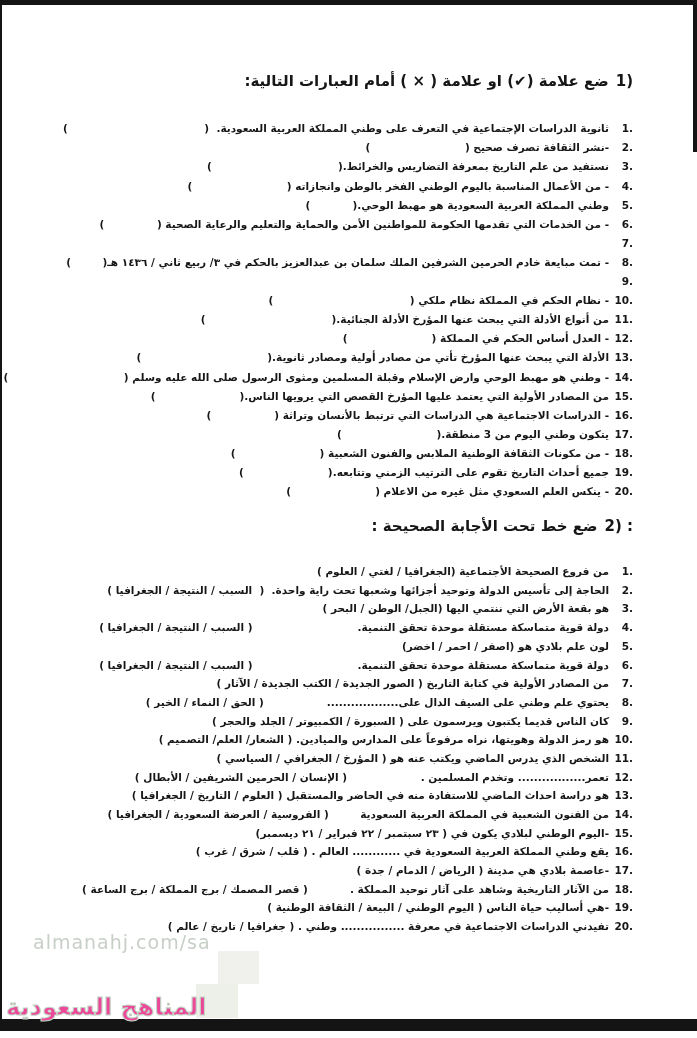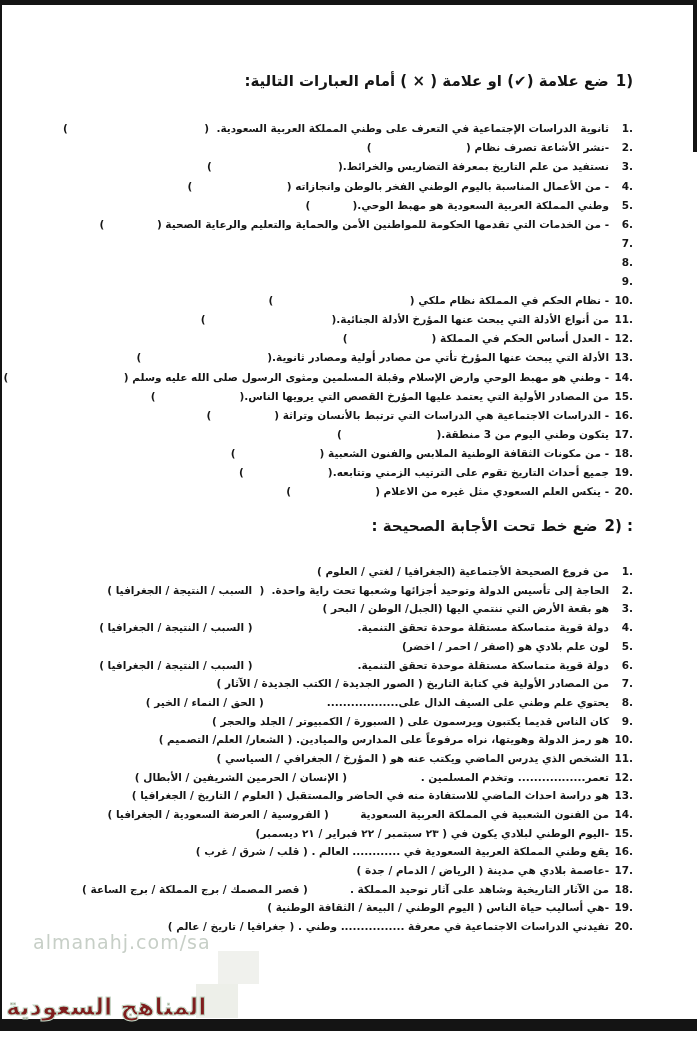--- a/index.html
+++ b/index.html
@@ -37,47 +37,47 @@
   .q-txt{flex:0 1 auto;}
 
   #wm-block1{position:absolute;left:218px;top:951px;width:41px;height:33px;background:#f0f1ed;}
   #wm-block2{position:absolute;left:196px;top:984px;width:42px;height:34px;background:#edefe9;}
   #wm-url{
     position:absolute;left:33px;top:931px;font-size:19px;color:#c7cfc7;
     letter-spacing:1px;font-weight:400;
   }
   #wm-logo{
     position:absolute;left:6px;top:993px;font-size:24px;font-weight:700;
-    color:#7f1d1d;-webkit-text-stroke:1.1px #c2d8c6;direction:rtl;white-space:pre;
+    color:#ec4899;-webkit-text-stroke:1.1px #c2d8c6;direction:rtl;white-space:pre;
   }
 </style>
 </head>
 <body>
 
 <div id="page">
 
   <div class="bar" id="bar-top"></div>
   <div class="bar" id="bar-left"></div>
   <div class="bar" id="bar-right"></div>
   <div class="bar" id="bar-bottom"></div>
 
   <div class="sec-title" id="s1-title">
     <span class="t-num">1)</span>
     <span>ضع علامة (✔) او علامة ( × ) أمام العبارات التالية:</span>
   </div>
 
   <div class="items" id="s1-items">
       <div class="q-row"><span class="q-num">1.</span><span class="q-txt">ثانوية الدراسات الإجتماعية في التعرف على وطني المملكة العربية السعودية.  (             )</span></div>
-      <div class="q-row"><span class="q-num">2.</span><span class="q-txt">-نشر الأشاعة تصرف نظام (         )</span></div>
+      <div class="q-row"><span class="q-num">2.</span><span class="q-txt">-نشر الثقافة تصرف صحيح (         )</span></div>
       <div class="q-row"><span class="q-num">3.</span><span class="q-txt">نستفيد من علم التاريخ بمعرفة التضاريس والخرائط.(            )</span></div>
       <div class="q-row"><span class="q-num">4.</span><span class="q-txt">- من الأعمال المناسبة باليوم الوطني الفخر بالوطن وانجازاته (         )</span></div>
       <div class="q-row"><span class="q-num">5.</span><span class="q-txt">وطني المملكة العربية السعودية هو مهبط الوحي.(    )</span></div>
       <div class="q-row"><span class="q-num">6.</span><span class="q-txt">- من الخدمات التي تقدمها الحكومة للمواطنين الأمن والحماية والتعليم والرعاية الصحية (     )</span></div>
       <div class="q-row"><span class="q-num">7.</span></div>
-      <div class="q-row"><span class="q-num">8.</span></div>
+      <div class="q-row"><span class="q-num">8.</span><span class="q-txt">- تمت مبايعة خادم الحرمين الشرفين الملك سلمان بن عبدالعزيز بالحكم في ٣/ ربيع ثاني / ١٤٣٦ هـ(   )</span></div>
       <div class="q-row"><span class="q-num">9.</span></div>
       <div class="q-row"><span class="q-num">10.</span><span class="q-txt">- نظام الحكم في المملكة نظام ملكي (             )</span></div>
       <div class="q-row"><span class="q-num">11.</span><span class="q-txt">من أنواع الأدلة التي يبحث عنها المؤرخ الأدلة الجنائية.(            )</span></div>
       <div class="q-row"><span class="q-num">12.</span><span class="q-txt">- العدل أساس الحكم في المملكة (        )</span></div>
       <div class="q-row"><span class="q-num">13.</span><span class="q-txt">الأدلة التي يبحث عنها المؤرخ تأتي من مصادر أولية ومصادر ثانوية.(            )</span></div>
       <div class="q-row"><span class="q-num">14.</span><span class="q-txt">- وطني هو مهبط الوحي وارض الإسلام وقبلة المسلمين ومثوى الرسول صلى الله عليه وسلم (           )</span></div>
       <div class="q-row"><span class="q-num">15.</span><span class="q-txt">من المصادر الأولية التي يعتمد عليها المؤرخ القصص التي يرويها الناس.(        )</span></div>
       <div class="q-row"><span class="q-num">16.</span><span class="q-txt">- الدراسات الاجتماعية هي الدراسات التي ترتبط بالأنسان وتراثة (      )</span></div>
       <div class="q-row"><span class="q-num">17.</span><span class="q-txt">يتكون وطني اليوم من 3 منطقة.(         )</span></div>
       <div class="q-row"><span class="q-num">18.</span><span class="q-txt">- من مكونات الثقافة الوطنية الملابس والفنون الشعبية (        )</span></div>

